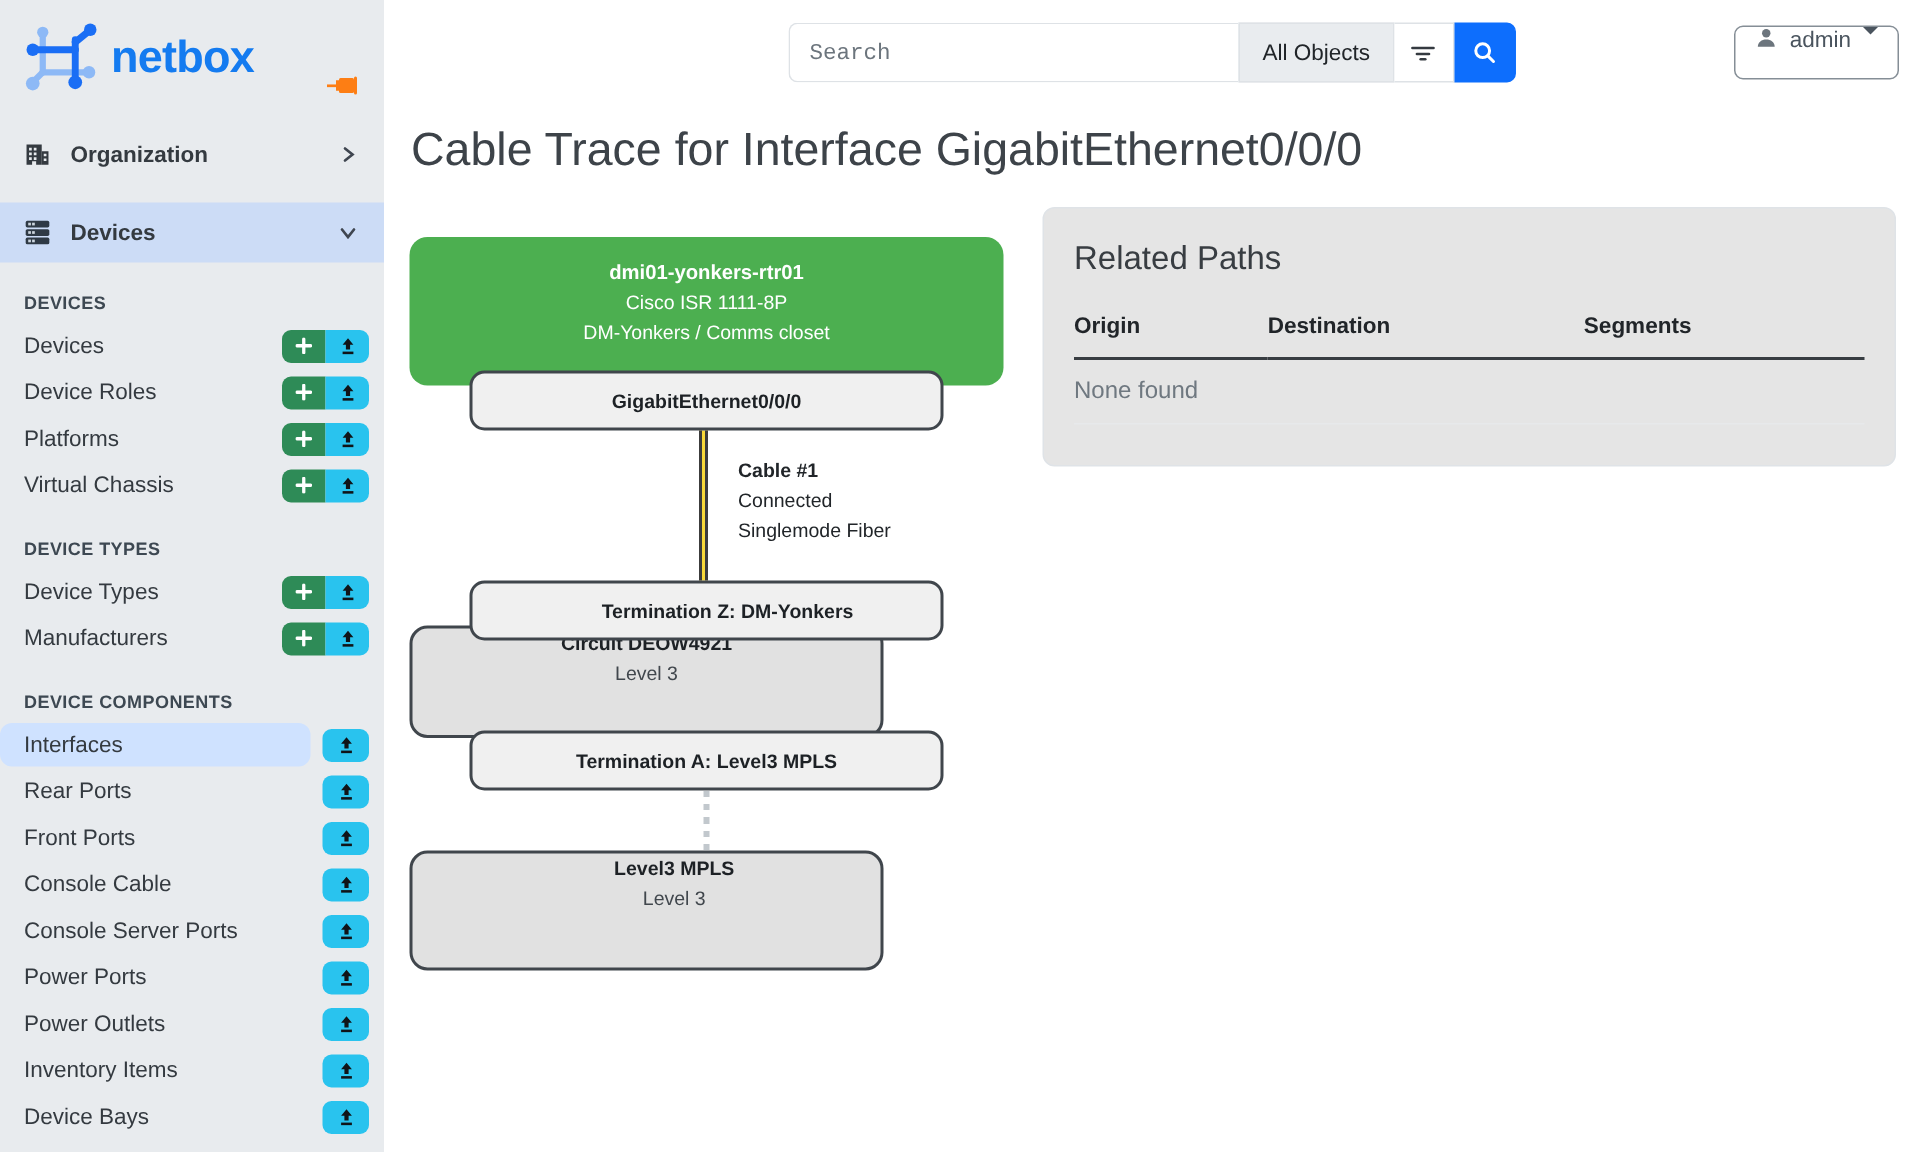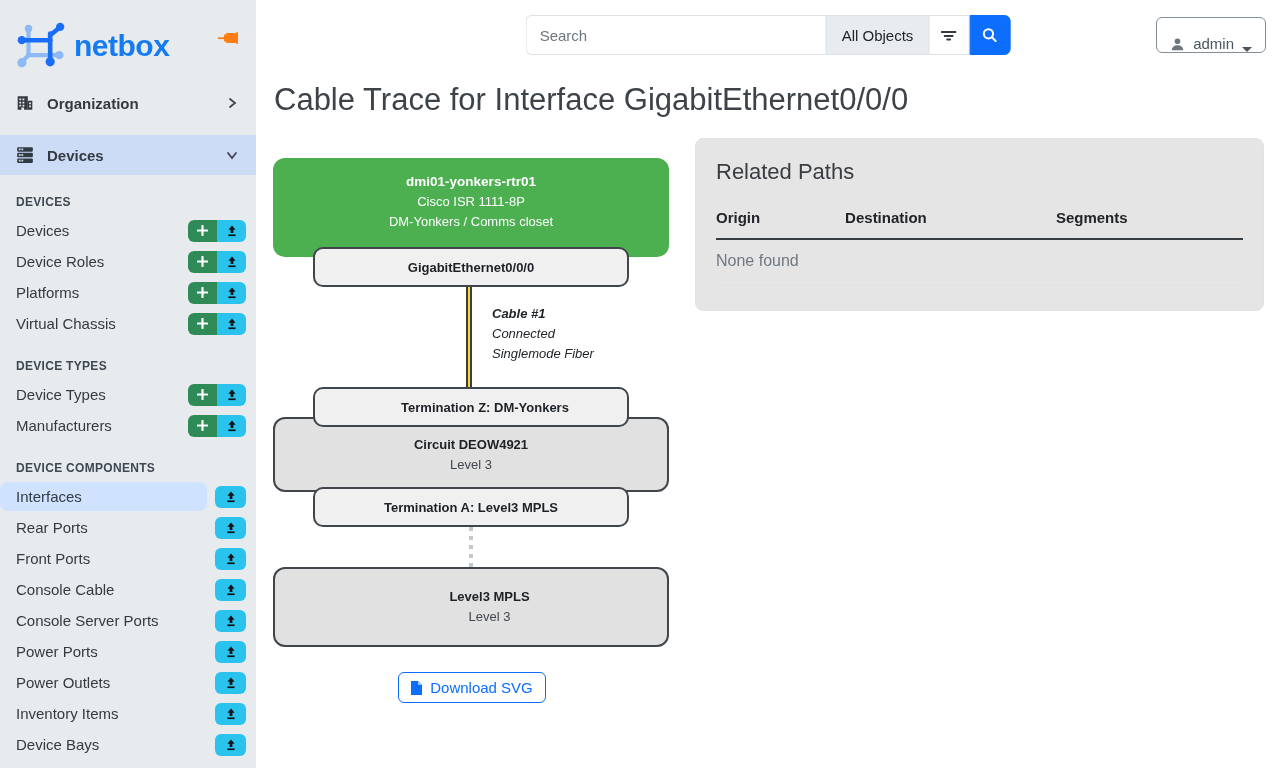--- a/index.html
+++ b/index.html
@@ -5,21 +5,21 @@
   * { box-sizing: border-box; margin: 0; padding: 0; }
   html,body { width:1280px; height:768px; overflow:hidden; background:#fff;
     font-family:"Liberation Sans", sans-serif; }
 
   
   .app { display:flex; width:1280px; height:768px; }
   .sidebar { width:256px; height:768px; background:#e8ebee; flex-shrink:0; position:relative; }
   .main { flex:1; background:#fff; position:relative; }
 
   
-  .brand-row { display:flex; align-items:center; padding:14px 16px 0 16px; height:78px; }
+  .brand-row { display:flex; padding:14px 16px 0 16px; height:78px;flex-direction:column; }
   .brand-link { display:flex; align-items:center; gap:8px; cursor:pointer; }
   .brand-text { font-size:30px; font-weight:700; color:#147bf0; letter-spacing:-0.5px; }
   .pin { margin-left:auto; margin-top:-14px; cursor:pointer; }
 
   .group-row { height:40px; display:flex; align-items:center; gap:13px;
     padding:0 18px 0 16px; font-size:15px; font-weight:700; color:#343a40; cursor:pointer; }
   .group-row.first { margin-top:5px; }
   .group-row.active { background:#ccdcf6; margin-top:12px; }
   .group-chevron { margin-left:auto; }
 
@@ -36,31 +36,31 @@
   .btn-add { background:#2e8b57; border-radius:6px 0 0 6px; }
   .btn-import { background:#29c3ee; border-radius:0 6px 6px 0; }
   .btn-import.solo { border-radius:6px; width:31px; }
 
   
   .topbar { height:70px; position:relative; }
   .search-group { position:absolute; left:50%; top:15px; transform:translateX(-50%);
     display:flex; height:40px; }
   .search-input { width:300px; border:1px solid #dee2e6; border-right:none;
     border-radius:6px 0 0 6px; padding:0 13px; font-size:15px; color:#212529; outline:none;
-    font-family:Liberation Sans, sans-serif; }
+    font-family:Liberation Mono, monospace; }
   .search-input::placeholder { color:#6c757d; }
   .scope-seg { display:flex; align-items:center; padding:0 15px; background:#e9ecef;
     border:1px solid #dee2e6; font-size:15px; color:#212529; cursor:pointer; white-space:nowrap; }
   .filter-btn { width:40px; background:#fff; border:1px solid #dee2e6; border-left:none;
     display:flex; align-items:center; justify-content:center; cursor:pointer; }
   .search-btn { width:41px; background:#0d6efd; border:1px solid #0d6efd;
     border-radius:0 6px 6px 0; display:flex; align-items:center; justify-content:center; cursor:pointer; }
   .user-btn { position:absolute; right:14px; top:17px; height:36px; padding:0 13px;
     background:#fff; border:1px solid #858e96; border-radius:6px; display:flex;
-    align-items:flex-end; gap:8px; font-size:15px; color:#4a545e; cursor:pointer; }
+    align-items:flex-start; gap:8px; font-size:15px; color:#4a545e; cursor:pointer; }
   .caret-down { width:0; height:0; border-left:5px solid transparent;
     border-right:5px solid transparent; border-top:5px solid #4a545e; }
 
   
   .page-title { margin:10px 0 0 18px; font-size:31px; line-height:40px; font-weight:400;
     color:#3d4349; }
   .content { display:flex; align-items:flex-start; padding:0 16px 0 17px; }
   .trace-col { width:398px; flex-shrink:0; }
   .trace-diagram { position:relative; height:489px; margin-top:38px; }
 
@@ -71,32 +71,32 @@
   .device-name { font-size:13.5px; font-weight:700; }
   .device-sub { font-size:13px; }
 
   .port { position:absolute; left:40px; width:316px; height:40px; background:#f0f0f0;
     border:2px solid #40464c; border-radius:10px; display:flex; align-items:center;
     justify-content:center; font-size:13px; font-weight:700; color:#1d2125; z-index:2; cursor:pointer; }
   .port.iface { top:89px; }
   .port.term-z { top:229px;padding-left:28px; }
   .port.term-a { top:329px; }
 
-  .node { position:absolute; left:0; width:396px; background:#e1e1e1;
+  .node { position:absolute; left:0; width:316px; background:#e1e1e1;
     border:2px solid #40464c; border-radius:12px; display:flex; flex-direction:column;
-    justify-content:center; align-items:center; line-height:20px; z-index:1; cursor:pointer; }
+    align-items:center; line-height:20px; z-index:1; cursor:pointer; }
   .node-title { font-size:13px; font-weight:700; color:#1d2125; }
   .node-sub { font-size:13px; color:#41474d; }
   .circuit-box { top:259px; height:75px; }
   .endpoint-box { top:409px; height:80px;padding-left:37px; }
 
   .cable-line { position:absolute; left:193px; top:129px; width:6px; height:100px;
     background:#f8d838; border-left:2px solid #3c3c3c; border-right:2px solid #3c3c3c; }
   .cable-label { position:absolute; left:219px; top:146px; font-size:13px;
-    line-height:20px; color:#212529;font-style:italic; }
+    line-height:20px; color:#212529; }
   .cable-name { font-weight:700; }
   .dashed-link { position:absolute; left:196px; top:369px; width:4px; height:40px;
     background:repeating-linear-gradient(180deg,#c2c8cd 0 4px,transparent 4px 9px); }
 
   .dl-wrap { text-align:center; margin-top:25px; }
   .dl-btn { display:inline-flex; align-items:center; gap:8px; height:31px; padding:0 12px;
     background:#fff; border:1px solid #0d6efd; border-radius:6px; color:#0d6efd;
     font-size:15px; cursor:pointer; font-family:"Liberation Sans", sans-serif; }
   .trace-status { text-align:center; margin-top:33px; font-size:27px; color:#208e54; }
 
@@ -472,31 +472,20 @@
           <div class="port term-a">Termination A: Level3 MPLS</div>
 
           <div class="dashed-link"></div>
 
           <div class="node endpoint-box">
             <div class="node-title">Level3 MPLS</div>
             <div class="node-sub">Level 3</div>
           </div>
         </div>
 
-        <div class="dl-wrap">
-          <button class="dl-btn">
-            <span>
-              <svg width="11" height="14" viewBox="0 0 11 14" fill="#0d6efd">
-                  <path d="M0 0h7l4 4v10H0z"></path>
-                  <path d="M7 0v4h4z" fill="#9ec3fb"></path>
-                </svg>
-            </span>
-            <span>Download SVG</span>
-          </button>
-        </div>
 
       </div>
 
       <div class="paths-col">
         <div class="card">
           <div class="card-title">Related Paths</div>
           <table class="paths-table">
             <thead>
               <tr>
                 <th class="col-origin">Origin</th>

